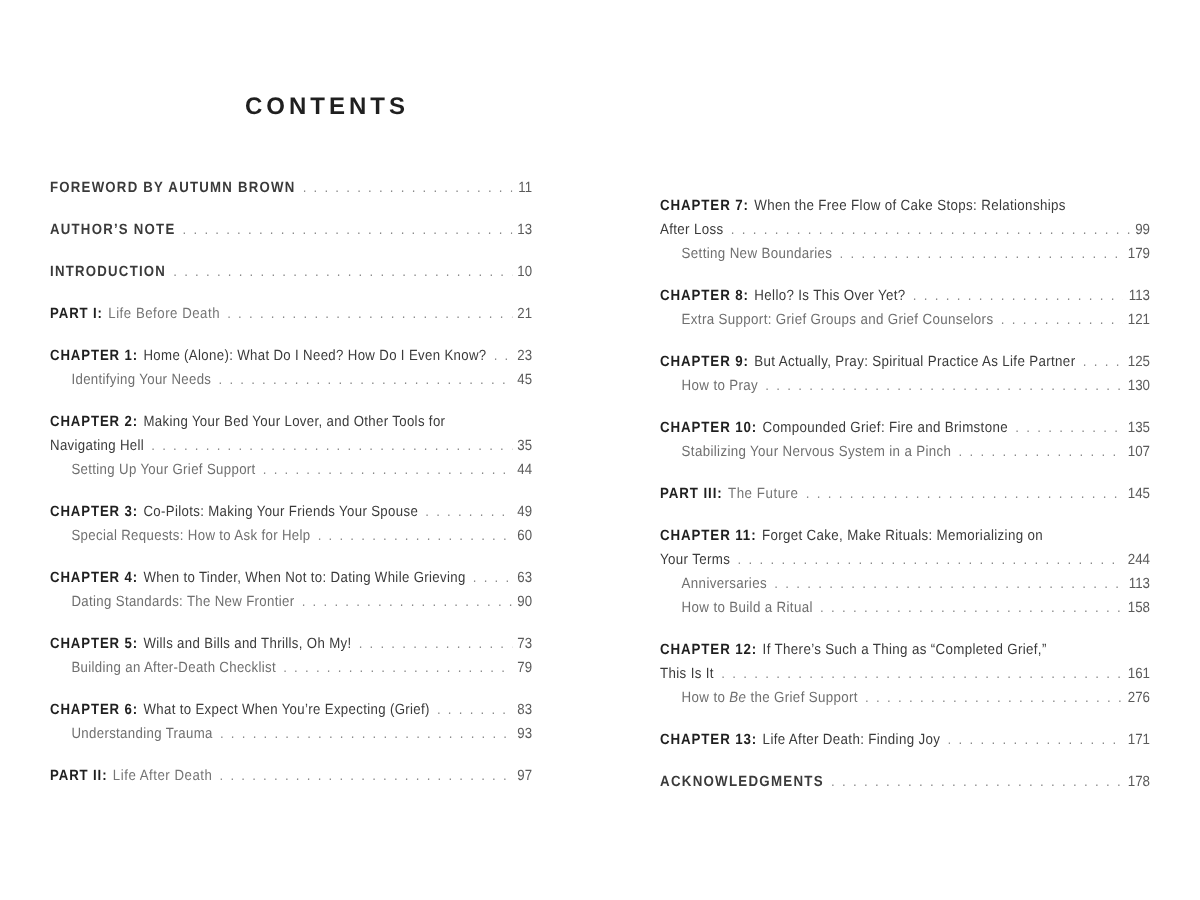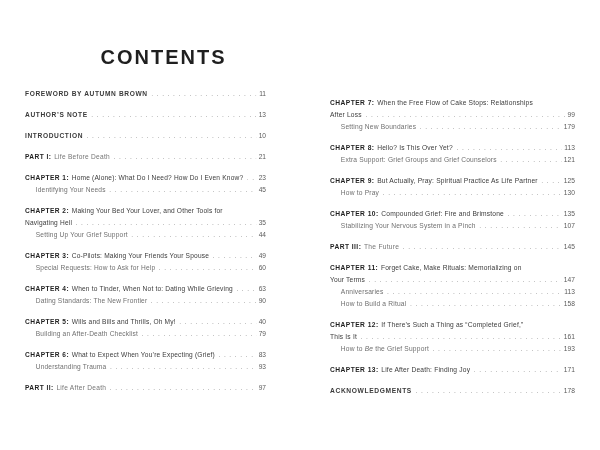--- a/index.html
+++ b/index.html
@@ -1,19 +1,19 @@
 <!DOCTYPE html>
 <html style="--background: #ffffff; --text_strong: #1f1f1f; --text_title: #3a3a3a; --text_sub: #6f6f6f; --text_part: #757575; --dots: #8a8a8a; --page_num: #5a5a5a;"><head>
 <meta charset="utf-8">
 <style>
   html,body{margin:0;padding:0;background:#ffffff;}
   .page{position:relative;width:600px;height:450px;background:var(--background,#fff);
         font-family:"Liberation Sans",sans-serif;overflow:hidden;}
   .toc-title{position:absolute;top:46px;left:25px;width:241px;padding-left:18px;
-        text-align:center;font-size:20px;font-weight:bold;letter-spacing:2px;
+        text-align:center;font-size:12px;font-weight:bold;letter-spacing:2px;
         color:var(--text_strong,#161616);margin:0;}
   .col{position:absolute;transform-origin:0 0;}
   #col-left{left:25px;top:88px;width:270px;transform:scaleX(0.8926);}
   #col-right{left:330px;top:97px;width:272px;transform:scaleX(0.9007);}
   .entry{margin-bottom:9px;}
   .row{display:flex;align-items:baseline;line-height:12px;white-space:nowrap;}
   .row.sub{padding-left:12px;}
   .label{font-size:7.4px;font-weight:bold;letter-spacing:0.5px;
         color:var(--text_strong,#1f1f1f);margin-right:3px;flex:0 0 auto;}
   .ch-title{font-size:7.4px;font-weight:normal;color:var(--text_title,#3a3a3a);
@@ -116,21 +116,21 @@
           <span class="sub-title">Dating Standards: The New Frontier</span>
           <span class="leader"></span>
           <span class="page-num">90</span>
         </div>
       </div>
       <div class="entry">
         <div class="row">
           <span class="label">CHAPTER 5:</span>
           <span class="ch-title">Wills and Bills and Thrills, Oh My!</span>
           <span class="leader"></span>
-          <span class="page-num">40</span>
+          <span class="page-num">73</span>
         </div>
         <div class="row sub">
           <span class="sub-title">Building an After-Death Checklist</span>
           <span class="leader"></span>
           <span class="page-num">79</span>
         </div>
       </div>
       <div class="entry">
         <div class="row">
           <span class="label">CHAPTER 6:</span>
@@ -218,21 +218,21 @@
         </div>
       </div>
       <div class="entry">
         <div class="row">
           <span class="label">CHAPTER 11:</span>
           <span class="ch-title">Forget Cake, Make Rituals: Memorializing on</span>
         </div>
         <div class="row">
           <span class="ch-title">Your Terms</span>
           <span class="leader"></span>
-          <span class="page-num">147</span>
+          <span class="page-num">244</span>
         </div>
         <div class="row sub">
           <span class="sub-title">Anniversaries</span>
           <span class="leader"></span>
           <span class="page-num">113</span>
         </div>
         <div class="row sub">
           <span class="sub-title">How to Build a Ritual</span>
           <span class="leader"></span>
           <span class="page-num">158</span>
@@ -244,21 +244,21 @@
           <span class="ch-title">If There’s Such a Thing as “Completed Grief,”</span>
         </div>
         <div class="row">
           <span class="ch-title">This Is It</span>
           <span class="leader"></span>
           <span class="page-num">161</span>
         </div>
         <div class="row sub">
           <span class="sub-title"><span>How to </span><i>Be</i><span> the Grief Support</span></span>
           <span class="leader"></span>
-          <span class="page-num">193</span>
+          <span class="page-num">276</span>
         </div>
       </div>
       <div class="entry">
         <div class="row">
           <span class="label">CHAPTER 13:</span>
           <span class="ch-title">Life After Death: Finding Joy</span>
           <span class="leader"></span>
           <span class="page-num">171</span>
         </div>
       </div>

